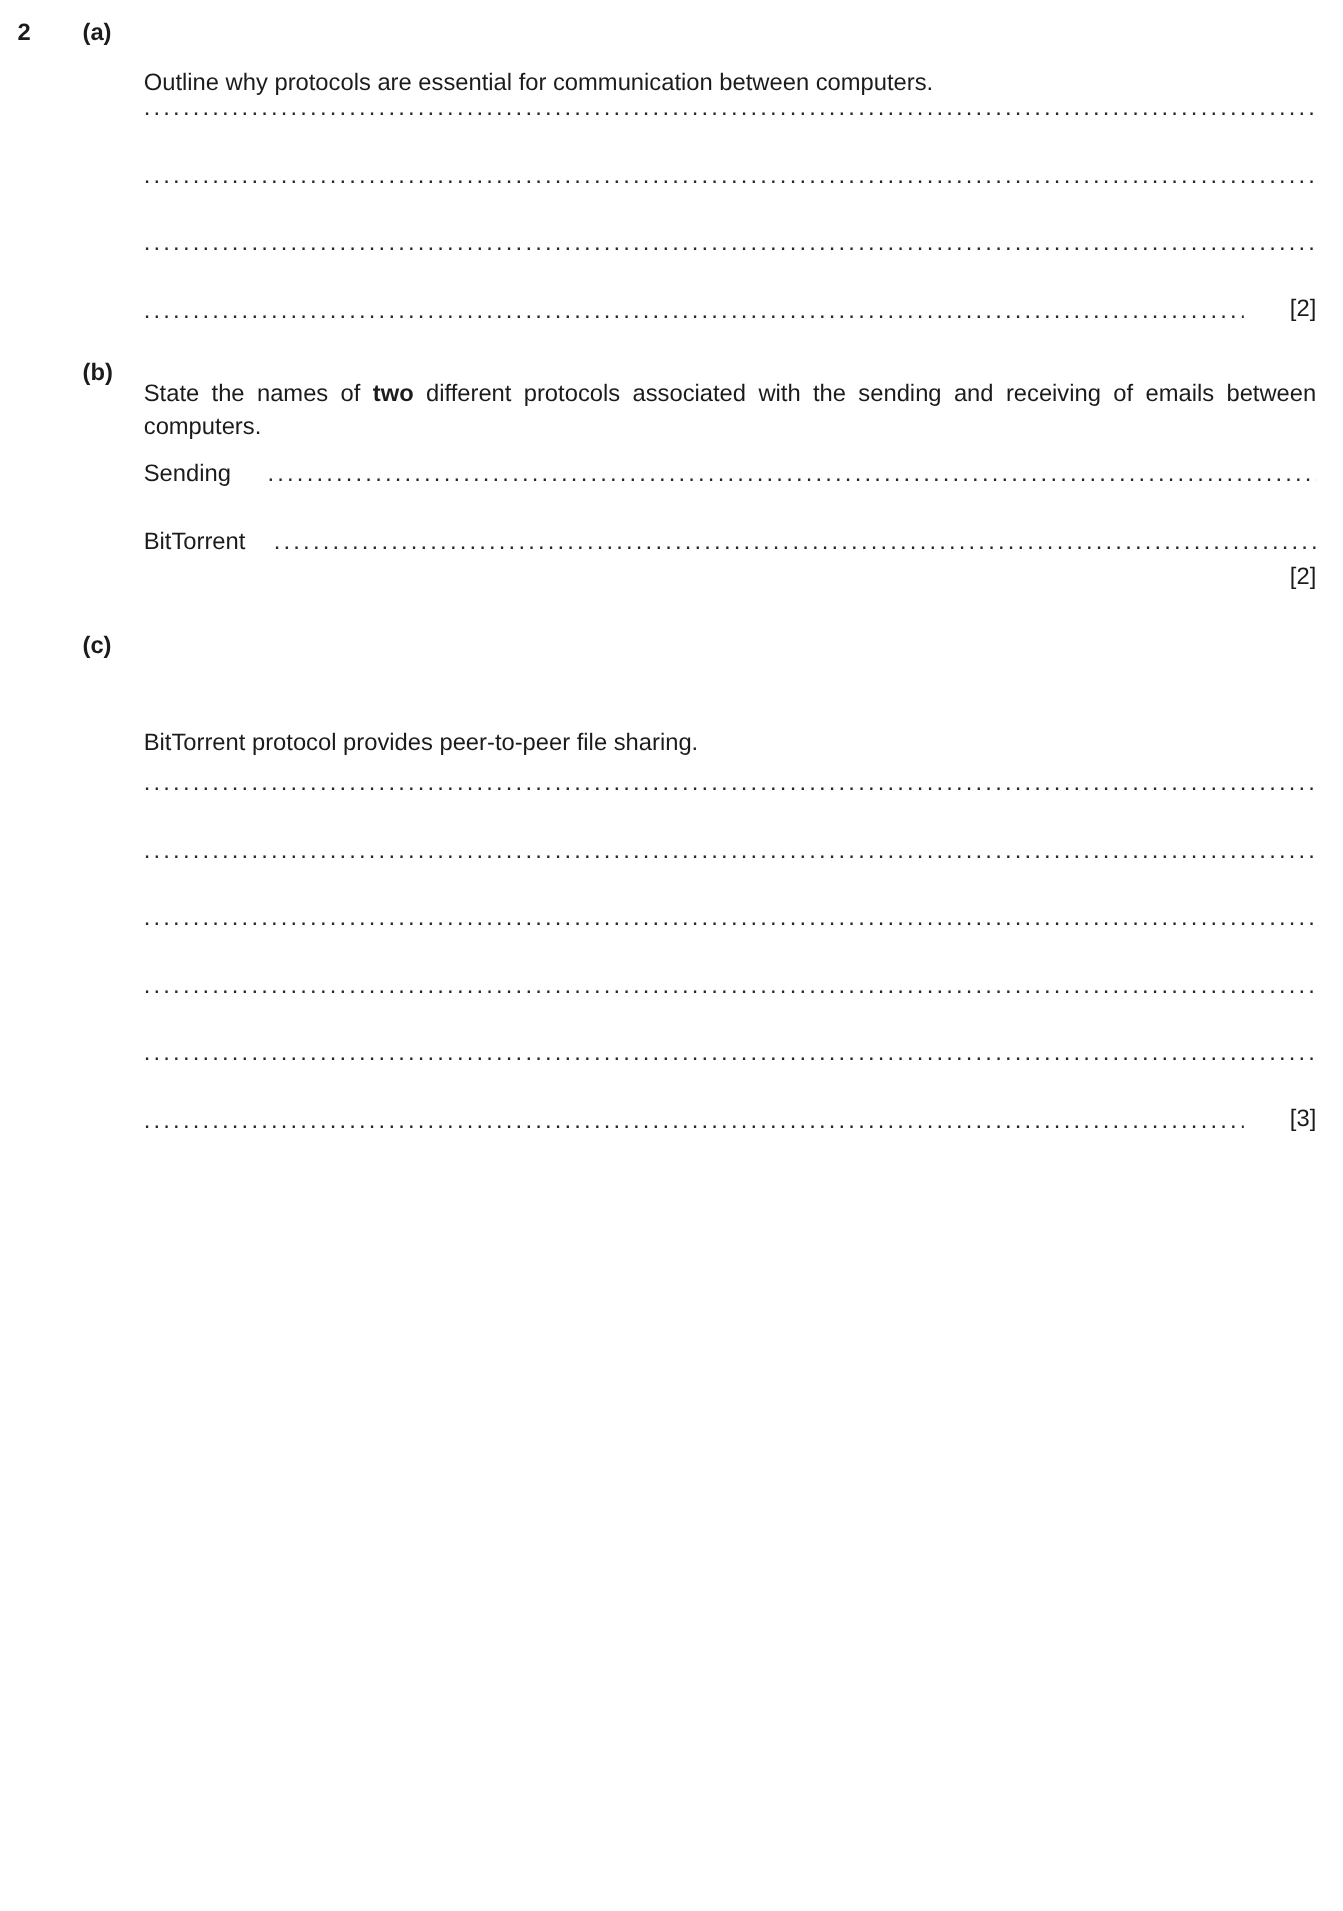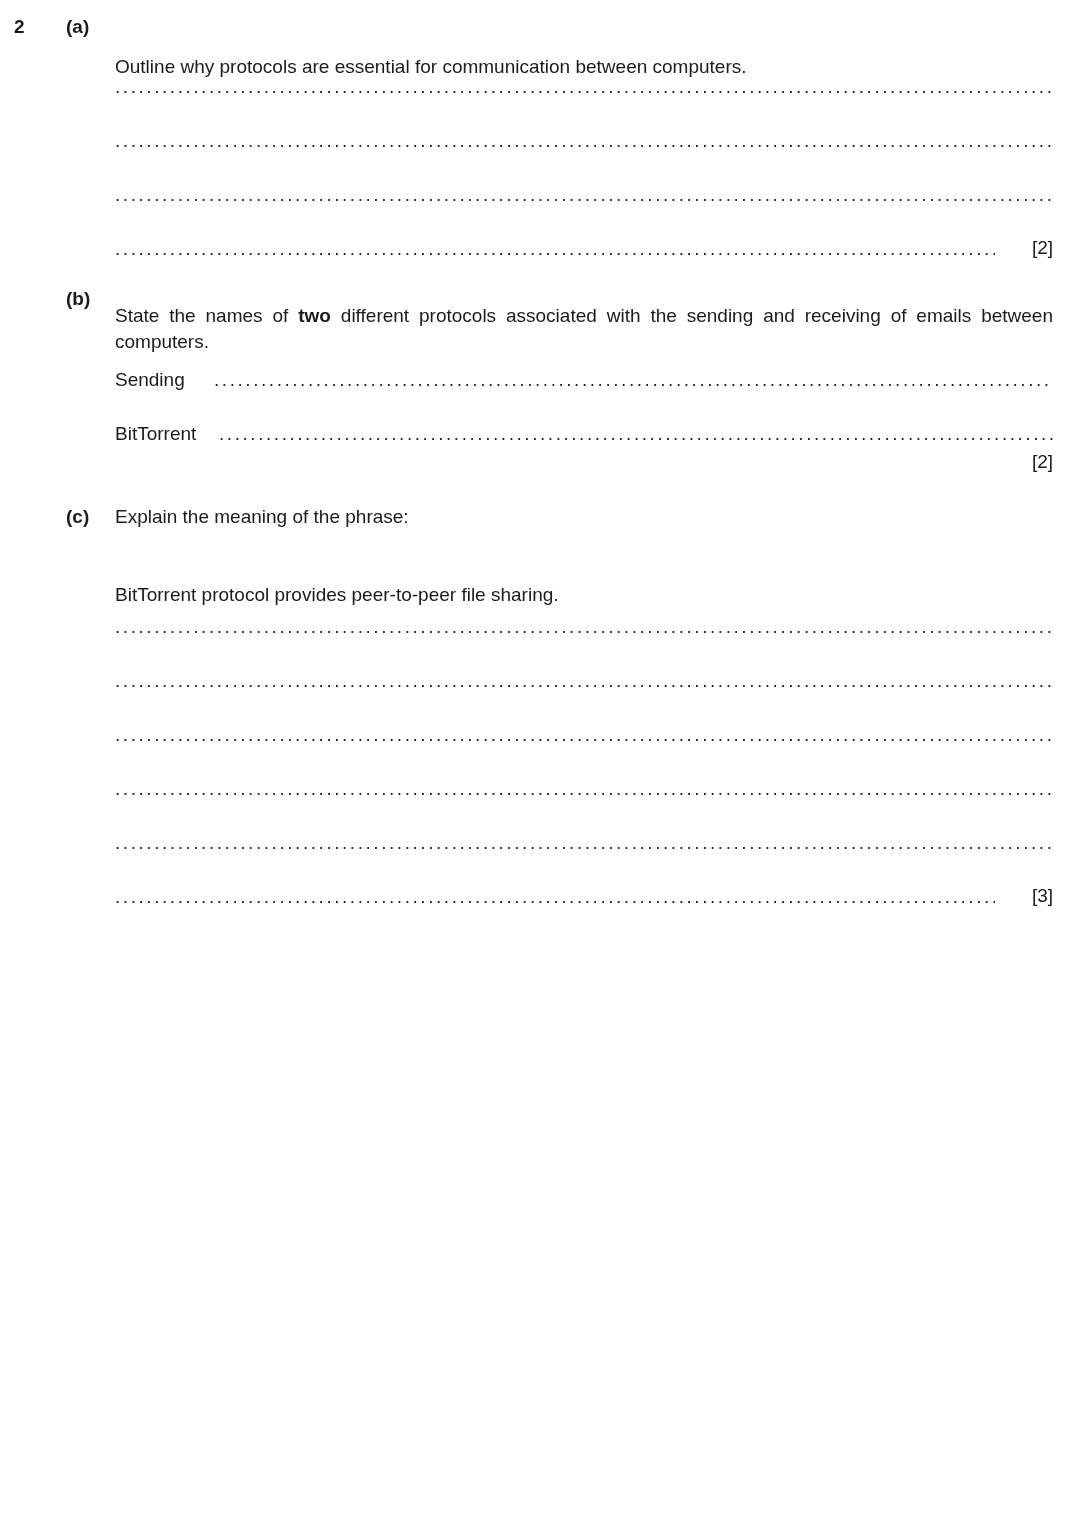--- a/index.html
+++ b/index.html
@@ -113,21 +113,20 @@
   <div class="inline-label" style="top:368px;">Sending</div>
   <div class="dots" style="top:370px; left:214px; width:839px;">....................................................................................................................................</div>
 
   <div class="inline-label" style="top:422px;">BitTorrent</div>
   <div class="dots" style="top:424px; left:219px; width:834px;">...................................................................................................................................</div>
 
   <div class="marks" style="top:452px; left:1013px; width:40px;">[2]</div>
 
   <div class="part" style="top:504px;">(c)</div>
 
-  <div class="body-text" style="top:504px;">Explain the meaning of the phrase:</div>
 
   <div class="body-text" style="top:582px;">BitTorrent protocol provides peer-to-peer file sharing.</div>
 
   <div class="dots" style="top:617px; width:938px;">...................................................................................................................................................</div>
   <div class="dots" style="top:671px; width:938px;">...................................................................................................................................................</div>
   <div class="dots" style="top:725px; width:938px;">...................................................................................................................................................</div>
   <div class="dots" style="top:779px; width:938px;">...................................................................................................................................................</div>
   <div class="dots" style="top:833px; width:938px;">...................................................................................................................................................</div>
   <div class="dots" style="top:887px; width:880px;">..........................................................................................................................................</div>
 

